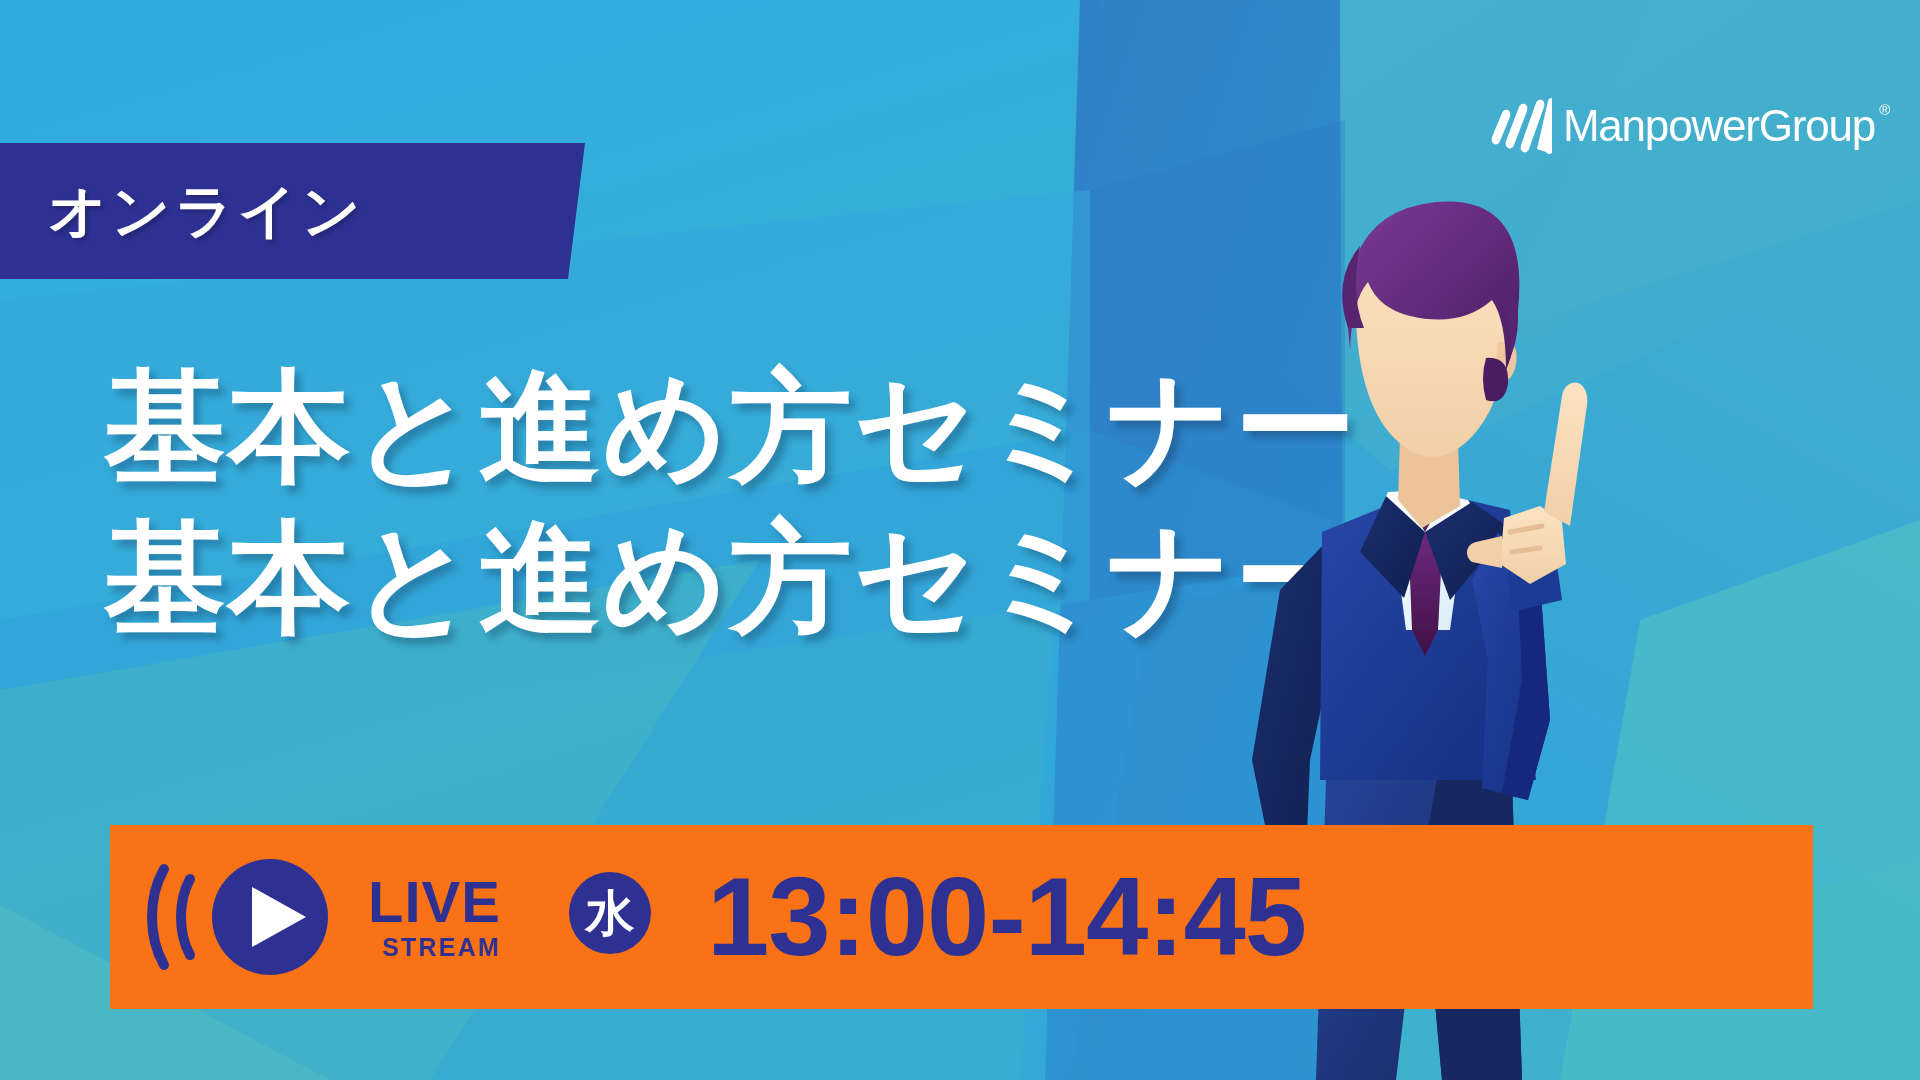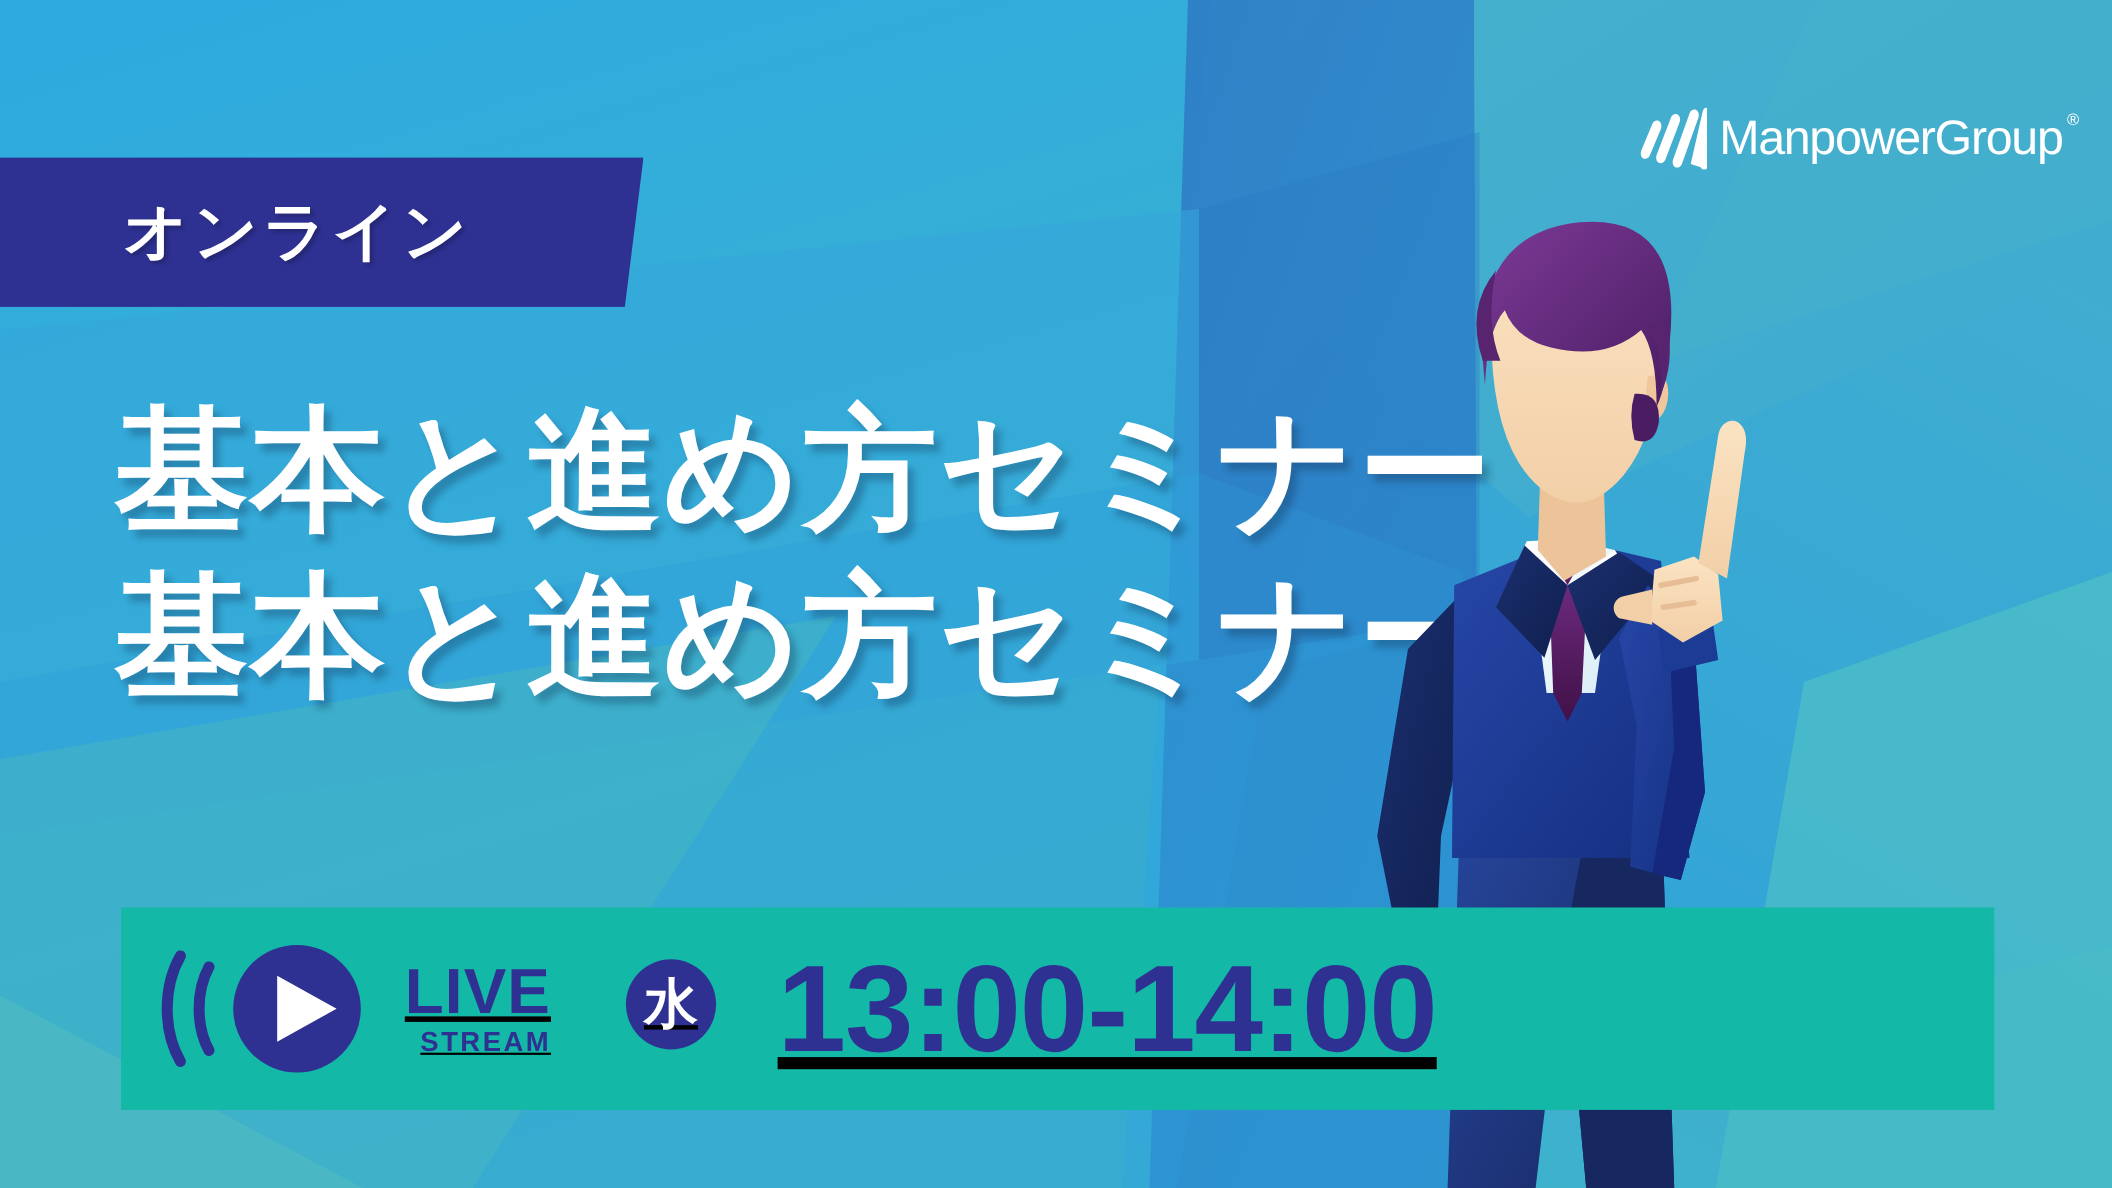--- a/index.html
+++ b/index.html
@@ -22,21 +22,21 @@
     width:585px;height:136px;
     clip-path:polygon(0 0, 585px 0, 568px 136px, 0 136px);
     background:#2e3192;
     display:flex;align-items:center;
   }
   #online-badge .label{
     color:#ffffff;
     font-size:58px;
     font-weight:bold;
     letter-spacing:4px;
-    margin-left:112px;
+    margin-left:48px;
     line-height:1;
     text-shadow:3px 3px 4px rgba(0,0,0,.22);
     white-space:nowrap;
   }
 
   
   #mpg-logo{
     position:absolute;right:45px;top:95px;
     display:flex;align-items:center;gap:11px;
     height:62px;
@@ -75,22 +75,22 @@
   #person{
     position:absolute;left:1210px;top:160px;
     width:480px;height:920px;
   }
   #person svg{display:block;width:480px;height:920px;}
 
   
   #info-bar{
     position:absolute;left:110px;top:825px;
     width:1703px;height:184px;
-    background:#14b8a6;
-    display:flex;align-items:center;text-decoration:underline;
+    background:#f97316;
+    display:flex;align-items:center;
   }
 
   #live-logo{
     display:flex;align-items:center;
     margin-left:32px;
     height:128px;
   }
   #live-logo .mark{width:222px;height:128px;flex:none;}
   #live-logo .words{
     display:flex;flex-direction:column;
@@ -314,17 +314,17 @@
       <span class="words">
         <span class="live">LIVE</span>
         <span class="stream">STREAM</span>
       </span>
     </div>
 
     <div id="date-block">
       <span id="weekday">水</span>
     </div>
 
-    <div id="time-block">13:00-14:00</div>
+    <div id="time-block">13:00-14:45</div>
 
   </div>
 
 </div>
 
 </body></html>

